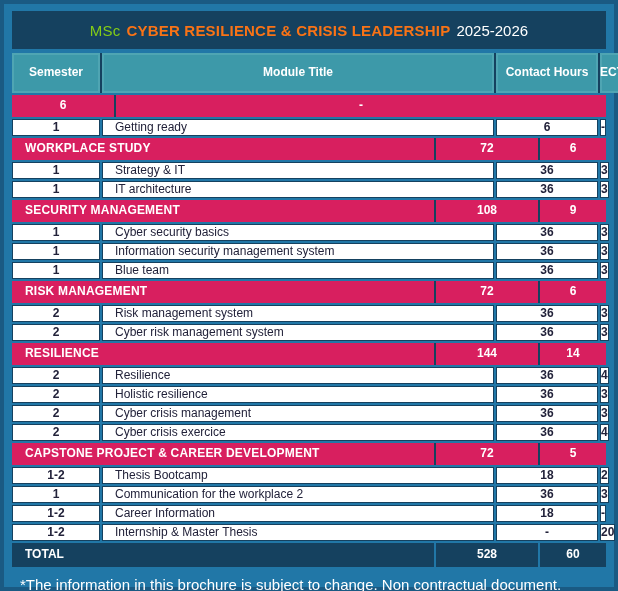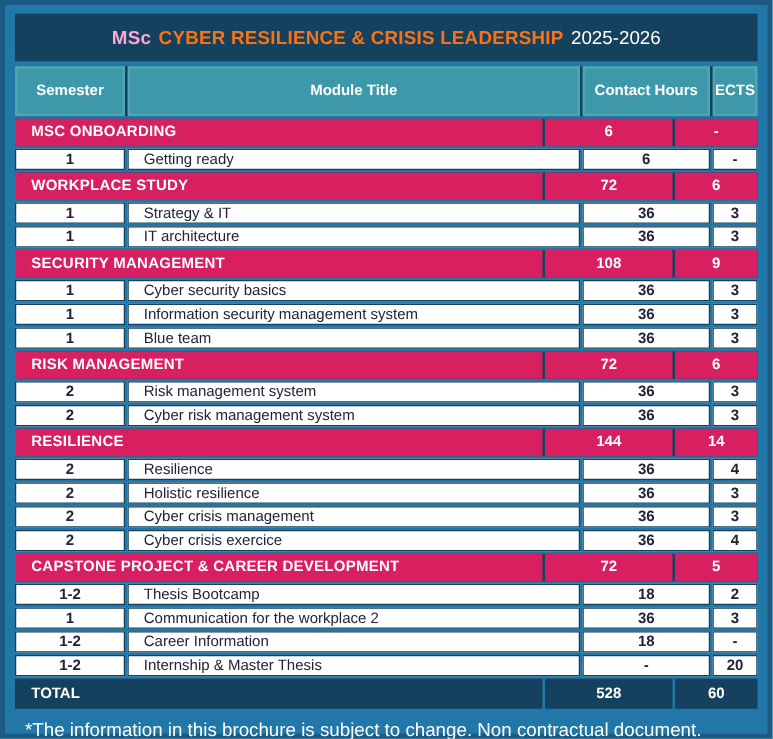--- a/index.html
+++ b/index.html
@@ -16,31 +16,31 @@
     padding: 7px 8px 0 8px;
   }
   
   .title-bar {
     height: 38px;
     background: #15415F;
     display: flex; align-items: center; justify-content: center;
     gap: 6px;
     margin-bottom: 4px;
   }
-  .title-bar .t-prefix { color: #f9a8d4; font-weight: bold; font-size: 15px; letter-spacing: .2px; }
+  .title-bar .t-prefix { color: #84cc16; font-weight: normal; font-size: 15px; letter-spacing: .2px; }
   .title-bar .t-main   { color: #f97316; font-weight: bold; font-size: 15px; letter-spacing: .2px; }
   .title-bar .t-year   { color: #FFFFFF; font-weight: normal; font-size: 15px; }
 
   
   .tbl { display: flex; flex-direction: column; gap: 2px; }
   .row { display: flex; gap: 2px; }
 
   
   .c-sem    { width: 88px;  flex: none; }
-  .c-mod    { width: 362px; flex: none; }
+  .c-mod    { width: 392px; flex: none; }
   .c-lbl    { width: 422px; flex: none; }   
   .c-hours  { width: 102px;  flex: none; }
   .c-ects   { flex: 1; }
 
   .cell {
     display: flex; align-items: center; justify-content: center;
     box-sizing: border-box;
     font-size: 12px;
     line-height: 1.1;
     min-height: 100%;
@@ -98,21 +98,20 @@
 
   <div class="tbl">
     <div class="row header">
       <div class="cell c-sem">Semester</div>
       <div class="cell c-mod">Module Title</div>
       <div class="cell c-hours">Contact Hours</div>
       <div class="cell c-ects">ECTS</div>
     </div>
     <div style="display:flex;flex-direction:column;gap:2px;">
         <div class="row section">
-          <div class="cell c-lbl">MSC ONBOARDING</div>
           <div class="cell c-hours">6</div>
           <div class="cell c-ects">-</div>
         </div>
         <div class="row course">
           <div class="cell c-sem">1</div>
           <div class="cell c-mod">Getting ready</div>
           <div class="cell c-hours">6</div>
           <div class="cell c-ects">-</div>
         </div>
         <div class="row section">

